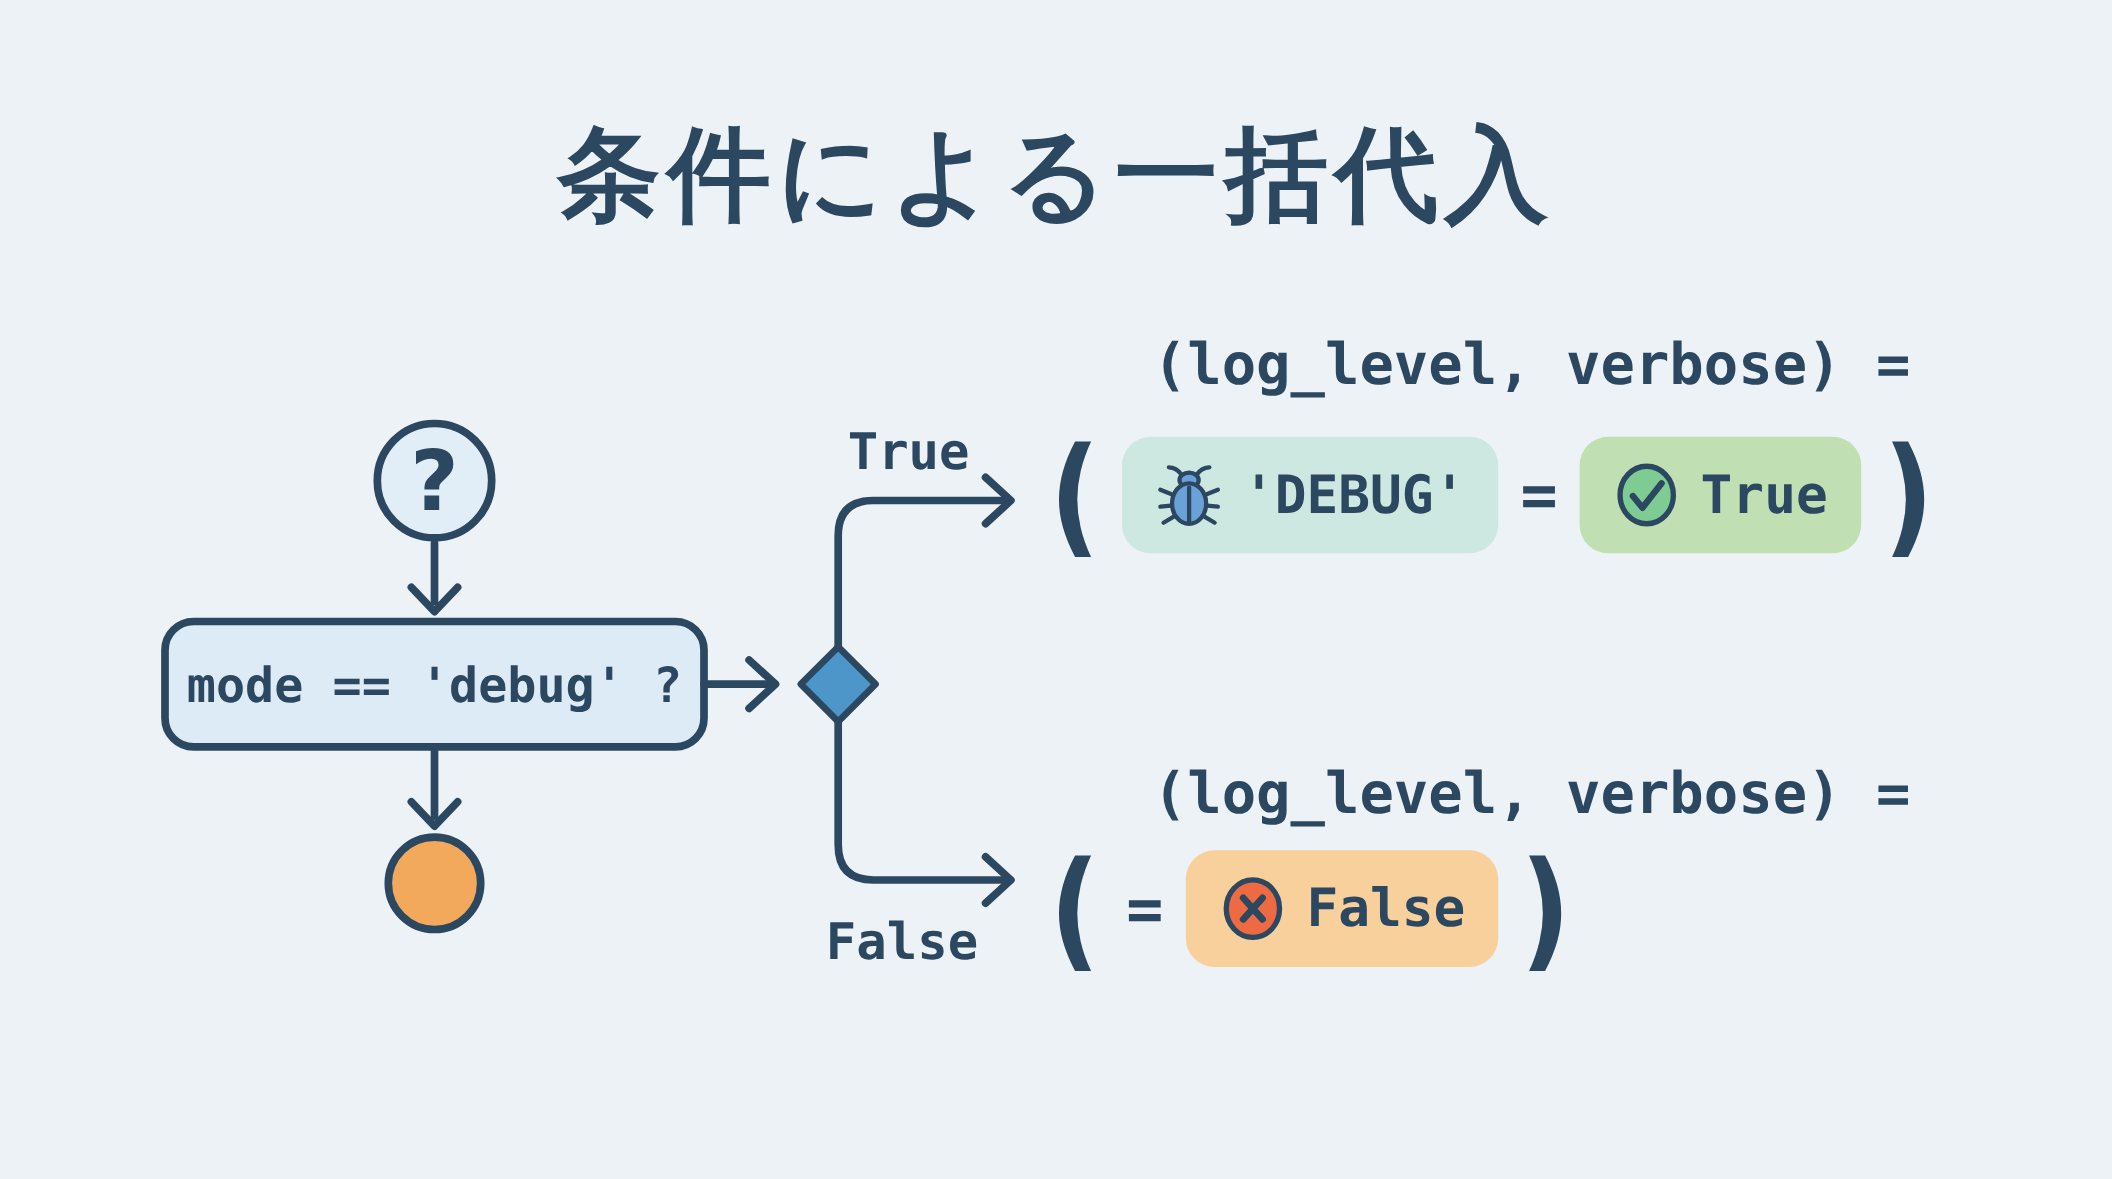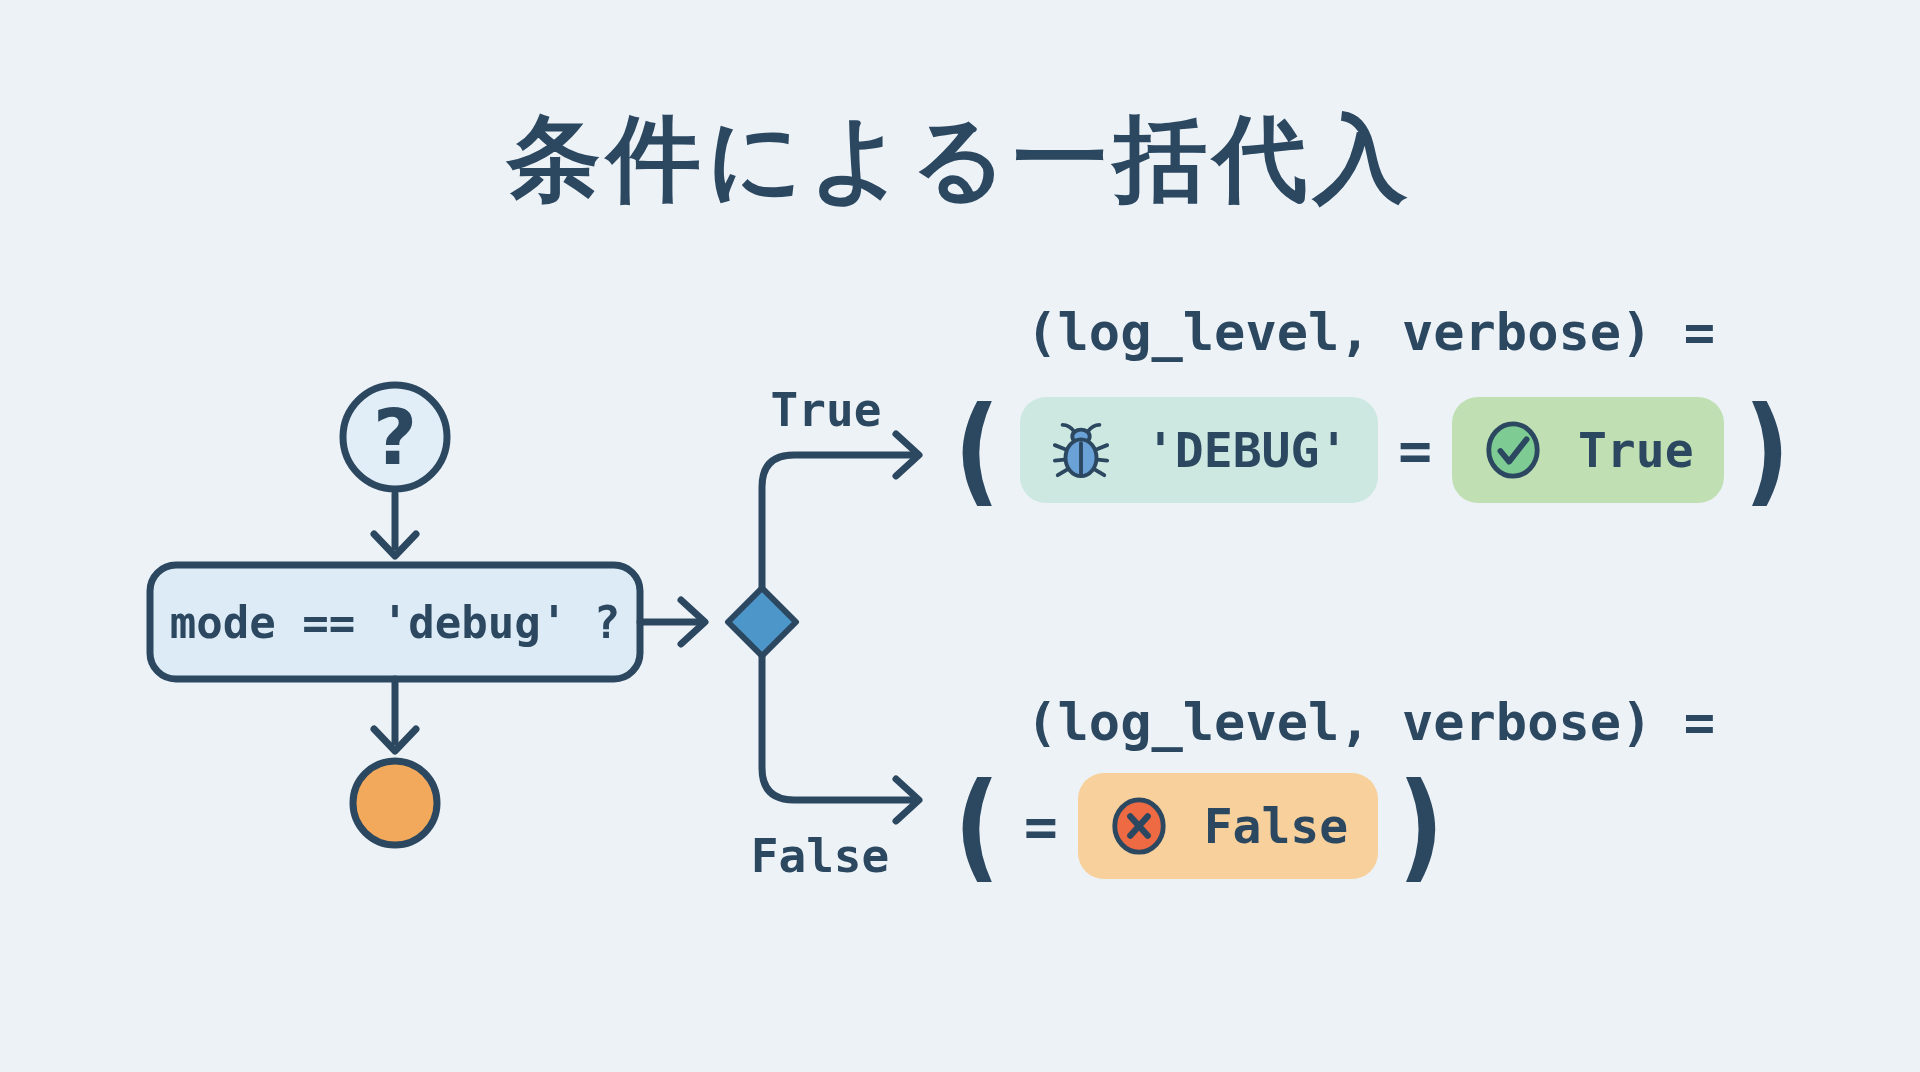--- a/index.html
+++ b/index.html
@@ -44,22 +44,22 @@
   .cond-rect{fill:var(--node-fill);}
   .diamond{fill:var(--diamond-fill);}
   .end-circle{fill:var(--end-circle-fill);}
   .svg-text{fill:var(--ink);text-anchor:middle;}
   .q-mark{font:700 76px "DejaVu Sans", sans-serif;}
   .cond-label{font:700 44px "DejaVu Sans Mono", monospace;}
   .branch-label{font:700 46px "DejaVu Sans Mono", monospace;}
 
   .tuple-header{
     position:absolute;
-    left:1005px;width:710px;
-    text-align:right;
+    left:1048px;width:710px;
+    text-align:left;
     font:700 52px "DejaVu Sans Mono", monospace;
     color:var(--ink);
     white-space:nowrap;
   }
   .tuple-row{
     position:absolute;
     left:950px;
     height:112px;
     display:flex;
     align-items:center;
@@ -84,21 +84,20 @@
     height:106px;
     padding:0 30px;
     border-radius:26px;
   }
   .chip-mint{background:var(--chip-mint);}
   .chip-green{background:var(--chip-green);}
   .chip-orange{background:var(--chip-orange);}
   .chip .code{
     font:700 48px "DejaVu Sans Mono", monospace;
     color:var(--ink);
-    margin-left:16px;
   }
   .chip svg{width:62px;height:62px;display:block;}
   .icon-stroke{stroke:var(--ink);stroke-linecap:round;stroke-linejoin:round;fill:none;}
 </style>
 </head>
 <body>
 
 <div class="stage">
 
   <h1 class="title">条件による一括代入</h1>

